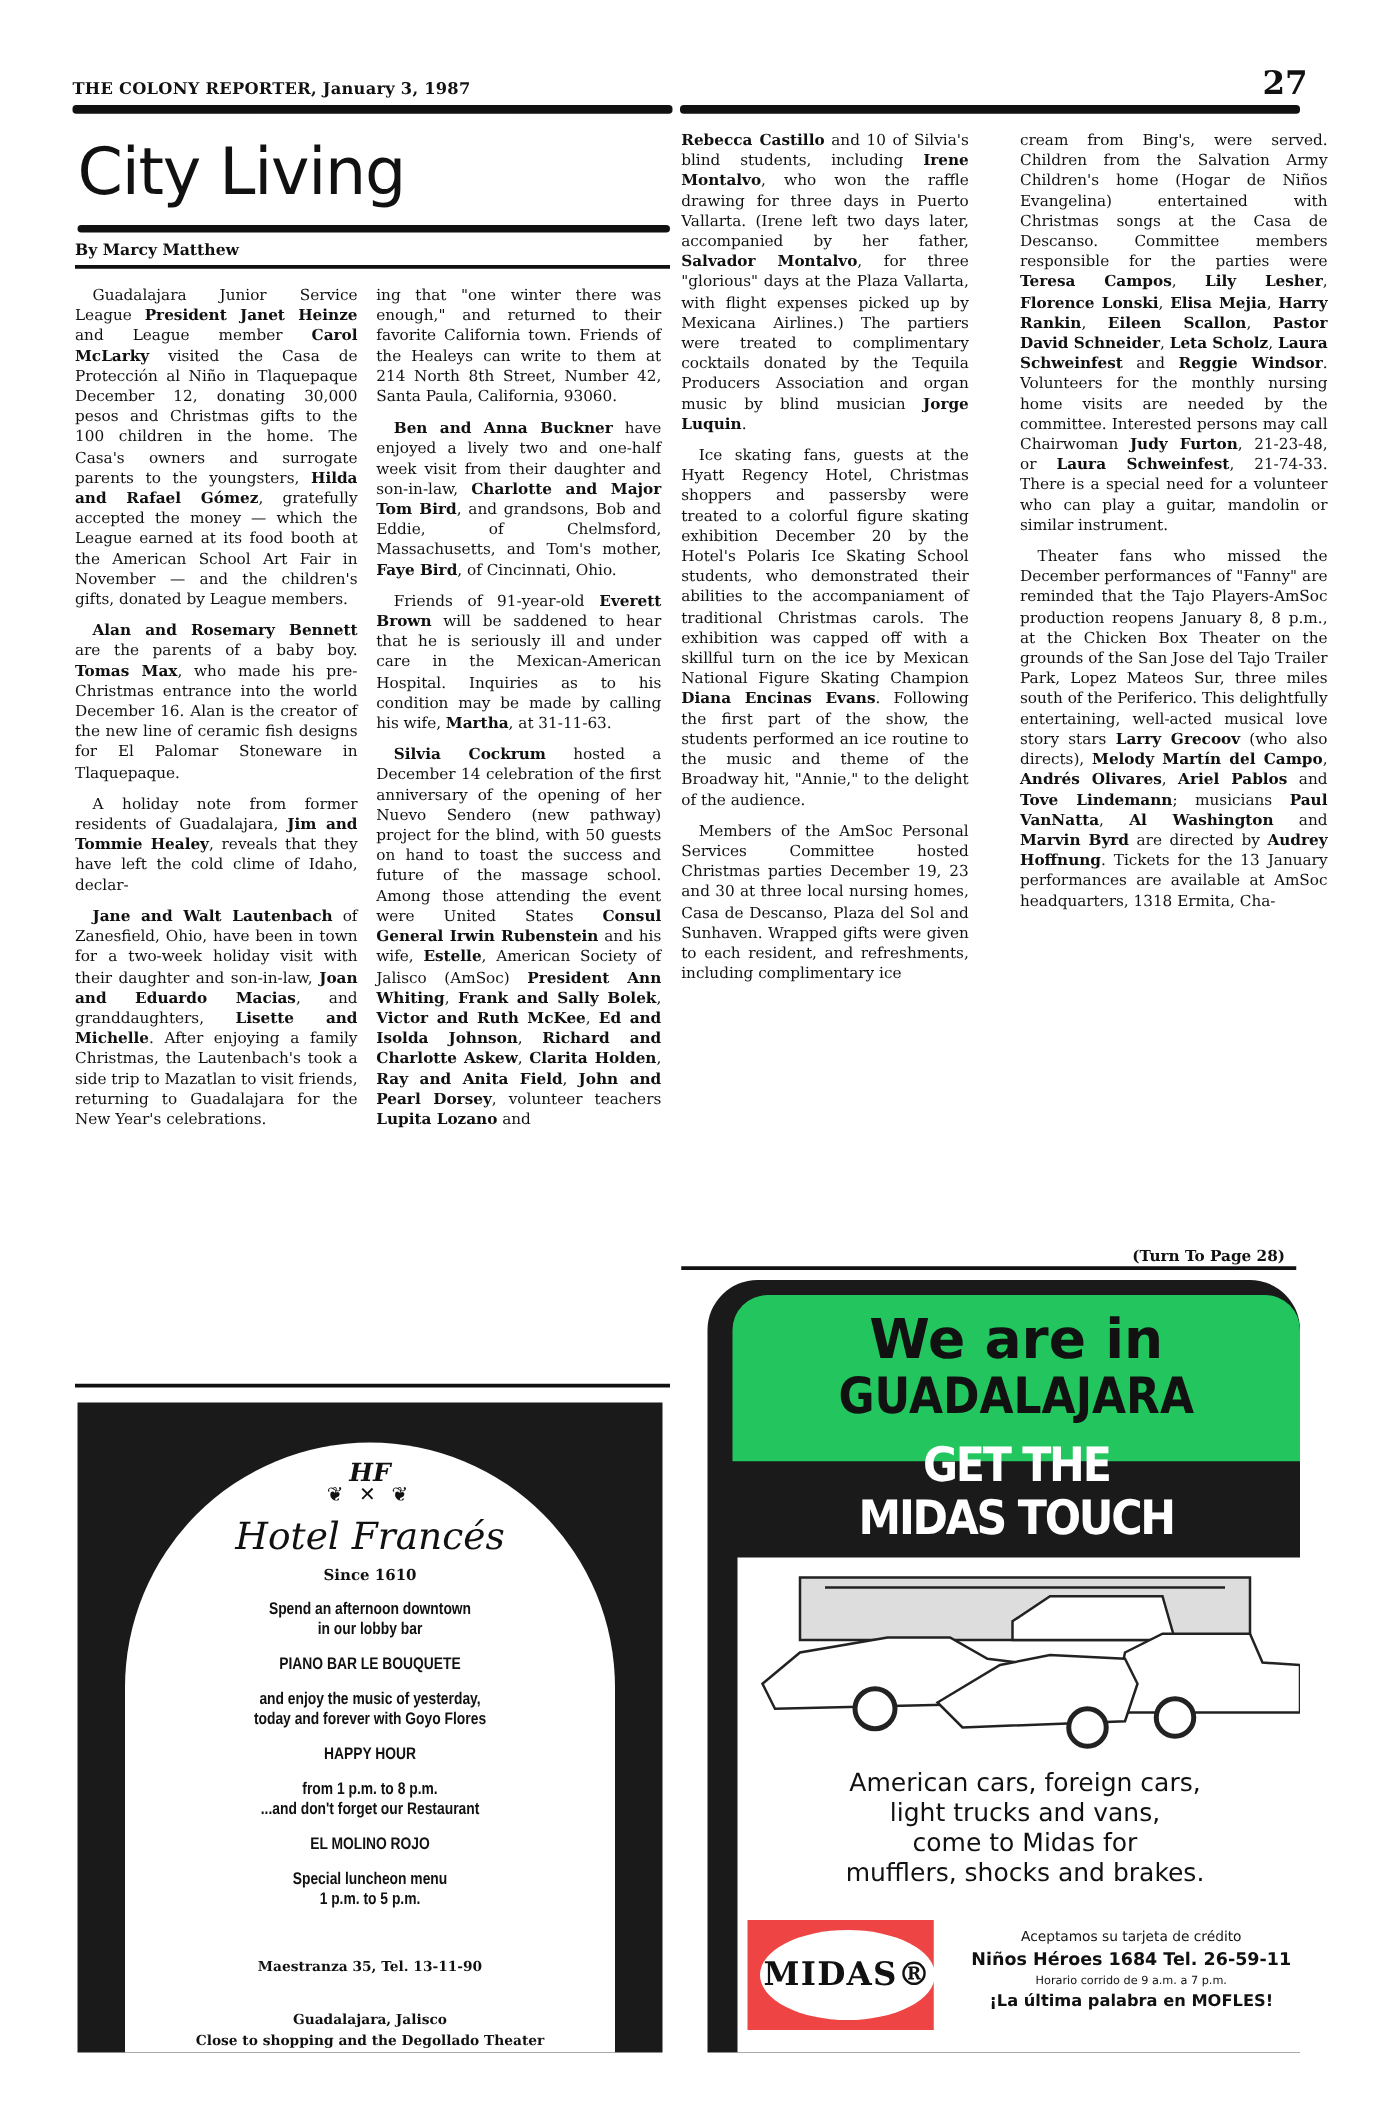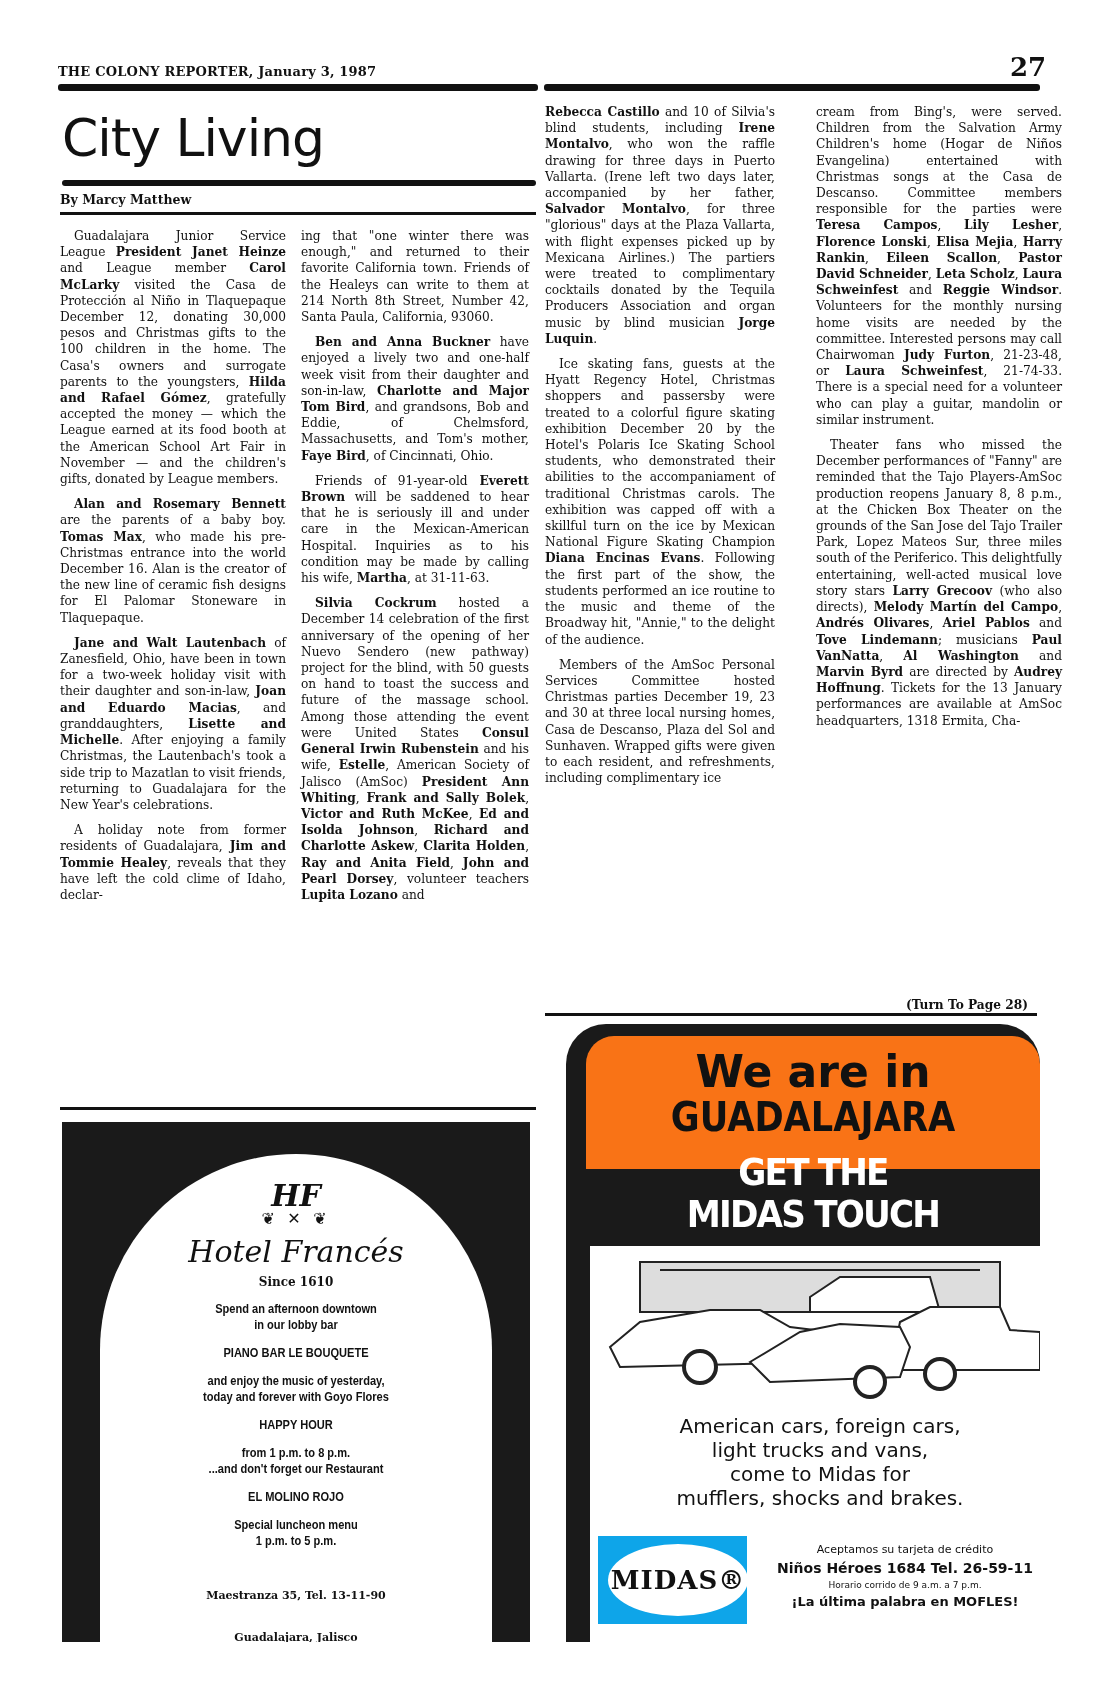--- a/index.html
+++ b/index.html
@@ -26,40 +26,40 @@
   .col4 { left: 816px; top: 104px; width: 246px; }
   .jump { text-align: right; font-weight: bold; padding-right: 6px; }
 
   .bottom-rule-l { position: absolute; left: 60px; top: 1107px; width: 476px; height: 3px; background: #111; }
   .bottom-rule-r { position: absolute; left: 545px; top: 1013px; width: 492px; height: 3px; background: #111; }
 
   
   .ad-hotel { position: absolute; left: 62px; top: 1122px; width: 468px; height: 520px; background: #1a1a1a; overflow: hidden; }
   .ad-hotel .arch { position: absolute; left: 38px; top: 32px; width: 392px; height: 488px; background: #fff; border-radius: 196px 196px 0 0; }
   .ad-hotel .inner { position: absolute; left: 38px; top: 40px; width: 392px; text-align: center; font-family: "Liberation Sans", sans-serif; color: #111; }
-  .monogram { font-family: "DejaVu Serif", serif; font-style: italic; font-size: 30px; font-weight: bold; margin-top: 16px; }
+  .monogram { font-family: "DejaVu Serif", serif; font-style: italic; font-size: 20px; font-weight: bold; margin-top: 4px; }
   .laurel { font-size: 16px; letter-spacing: 4px; margin-top: -4px; }
   .hotel-name { font-family: "DejaVu Serif", serif; font-style: italic; font-size: 30px; margin-top: 6px; }
   .since { font-family: "DejaVu Serif", serif; font-weight: bold; font-size: 12px; margin-top: 6px; }
   .ad-line { font-weight: bold; font-size: 13.5px; line-height: 16px; transform: scaleX(0.82); }
   .ad-gap { height: 12px; }
   .ad-addr { font-family: "DejaVu Serif", serif; font-weight: bold; font-size: 11px; line-height: 14px; margin-top: 28px; }
   .ad-close { font-family: "DejaVu Serif", serif; font-weight: bold; font-size: 11px; line-height: 14px; border-bottom: 3px solid #bef264; display: inline-block; padding: 0 8px 2px; }
 
   
   .ad-midas { position: absolute; left: 566px; top: 1024px; width: 474px; height: 618px; background: #1a1a1a; border-radius: 40px 40px 0 0; overflow: hidden; }
-  .midas-top { position: absolute; left: 20px; top: 12px; width: 454px; height: 133px; background: #f97316; border-radius: 28px 28px 0 0; text-align: center; }
+  .midas-top { position: absolute; left: 20px; top: 12px; width: 454px; height: 133px; background: #22c55e; border-radius: 28px 28px 0 0; text-align: center; }
   .midas-h1 { font-family: "DejaVu Sans", sans-serif; font-weight: bold; font-size: 44px; line-height: 48px; margin-top: 12px; }
   .midas-h2 { font-family: "DejaVu Sans", sans-serif; font-weight: bold; font-size: 40px; line-height: 42px; transform: scaleX(0.88); }
   .midas-band { position: absolute; left: 20px; top: 127px; width: 454px; height: 95px; text-align: center; color: #fff; }
   .midas-band div { font-family: "DejaVu Sans", sans-serif; font-weight: bold; font-size: 38px; line-height: 42px; letter-spacing: -2px; transform: scaleX(0.9); }
   .midas-body { position: absolute; left: 24px; top: 222px; width: 460px; height: 396px; background: #fff; }
   .cars { position: absolute; left: 10px; top: 6px; width: 440px; height: 150px; }
   .midas-copy { position: absolute; left: 0; top: 168px; width: 460px; text-align: center; font-family: "DejaVu Sans", sans-serif; font-size: 20px; line-height: 24px; }
-  .midas-logo { position: absolute; left: 8px; top: 290px; width: 149px; height: 88px; background: #0ea5e9; }
+  .midas-logo { position: absolute; left: 8px; top: 290px; width: 149px; height: 88px; background: #ef4444; }
   .midas-logo .oval { position: absolute; left: 10px; top: 8px; width: 140px; height: 72px; background: #fff; border-radius: 50%; display: flex; align-items: center; justify-content: center; font-family: "DejaVu Serif", serif; font-weight: bold; font-size: 26px; letter-spacing: 1px; }
   .midas-info { position: absolute; left: 170px; top: 296px; width: 290px; text-align: center; font-family: "DejaVu Sans", sans-serif; }
   .mi-1 { font-size: 11px; line-height: 16px; }
   .mi-2 { font-size: 14px; line-height: 20px; font-weight: bold; }
   .mi-3 { font-size: 9px; line-height: 14px; }
   .mi-4 { font-size: 13px; line-height: 20px; font-weight: bold; }
 </style>
 </head>
 <body>
 
@@ -69,22 +69,22 @@
 <div class="toprule-r"></div>
 
 <div class="section-title">City Living</div>
 <div class="title-rule"></div>
 <div class="byline">By Marcy Matthew</div>
 <div class="header-rule2"></div>
 
 <div class="col col1">
     <p>Guadalajara Junior Service League <b>President Janet Heinze</b> and League member <b>Carol McLarky</b> visited the Casa de Protección al Niño in Tlaquepaque December 12, donating 30,000 pesos and Christmas gifts to the 100 children in the home. The Casa's owners and surrogate parents to the youngsters, <b>Hilda and Rafael Gómez</b>, gratefully accepted the money — which the League earned at its food booth at the American School Art Fair in November — and the children's gifts, donated by League members.</p>
     <p><b>Alan and Rosemary Bennett</b> are the parents of a baby boy. <b>Tomas Max</b>, who made his pre-Christmas entrance into the world December 16. Alan is the creator of the new line of ceramic fish designs for El Palomar Stoneware in Tlaquepaque.</p>
+    <p>A holiday note from former residents of Guadalajara, <b>Jim and Tommie Healey</b>, reveals that they have left the cold clime of Idaho, declar-</p>
     <p><b>Jane and Walt Lautenbach</b> of Zanesfield, Ohio, have been in town for a two-week holiday visit with their daughter and son-in-law, <b>Joan and Eduardo Macias</b>, and granddaughters, <b>Lisette and Michelle</b>. After enjoying a family Christmas, the Lautenbach's took a side trip to Mazatlan to visit friends, returning to Guadalajara for the New Year's celebrations.</p>
-    <p>A holiday note from former residents of Guadalajara, <b>Jim and Tommie Healey</b>, reveals that they have left the cold clime of Idaho, declar-</p>
   </div>
 <div class="col col2">
     <p class="cont">ing that "one winter there was enough," and returned to their favorite California town. Friends of the Healeys can write to them at 214 North 8th Street, Number 42, Santa Paula, California, 93060.</p>
     <p><b>Ben and Anna Buckner</b> have enjoyed a lively two and one-half week visit from their daughter and son-in-law, <b>Charlotte and Major Tom Bird</b>, and grandsons, Bob and Eddie, of Chelmsford, Massachusetts, and Tom's mother, <b>Faye Bird</b>, of Cincinnati, Ohio.</p>
     <p>Friends of 91-year-old <b>Everett Brown</b> will be saddened to hear that he is seriously ill and under care in the Mexican-American Hospital. Inquiries as to his condition may be made by calling his wife, <b>Martha</b>, at 31-11-63.</p>
     <p><b>Silvia Cockrum</b> hosted a December 14 celebration of the first anniversary of the opening of her Nuevo Sendero (new pathway) project for the blind, with 50 guests on hand to toast the success and future of the massage school. Among those attending the event were United States <b>Consul General Irwin Rubenstein</b> and his wife, <b>Estelle</b>, American Society of Jalisco (AmSoc) <b>President Ann Whiting</b>, <b>Frank and Sally Bolek</b>, <b>Victor and Ruth McKee</b>, <b>Ed and Isolda Johnson</b>, <b>Richard and Charlotte Askew</b>, <b>Clarita Holden</b>, <b>Ray and Anita Field</b>, <b>John and Pearl Dorsey</b>, volunteer teachers <b>Lupita Lozano</b> and</p>
   </div>
 <div class="col col3">
     <p class="cont"><b>Rebecca Castillo</b> and 10 of Silvia's blind students, including <b>Irene Montalvo</b>, who won the raffle drawing for three days in Puerto Vallarta. (Irene left two days later, accompanied by her father, <b>Salvador Montalvo</b>, for three "glorious" days at the Plaza Vallarta, with flight expenses picked up by Mexicana Airlines.) The partiers were treated to complimentary cocktails donated by the Tequila Producers Association and organ music by blind musician <b>Jorge Luquin</b>.</p>
     <p>Ice skating fans, guests at the Hyatt Regency Hotel, Christmas shoppers and passersby were treated to a colorful figure skating exhibition December 20 by the Hotel's Polaris Ice Skating School students, who demonstrated their abilities to the accompaniament of traditional Christmas carols. The exhibition was capped off with a skillful turn on the ice by Mexican National Figure Skating Champion <b>Diana Encinas Evans</b>. Following the first part of the show, the students performed an ice routine to the music and theme of the Broadway hit, "Annie," to the delight of the audience.</p>

